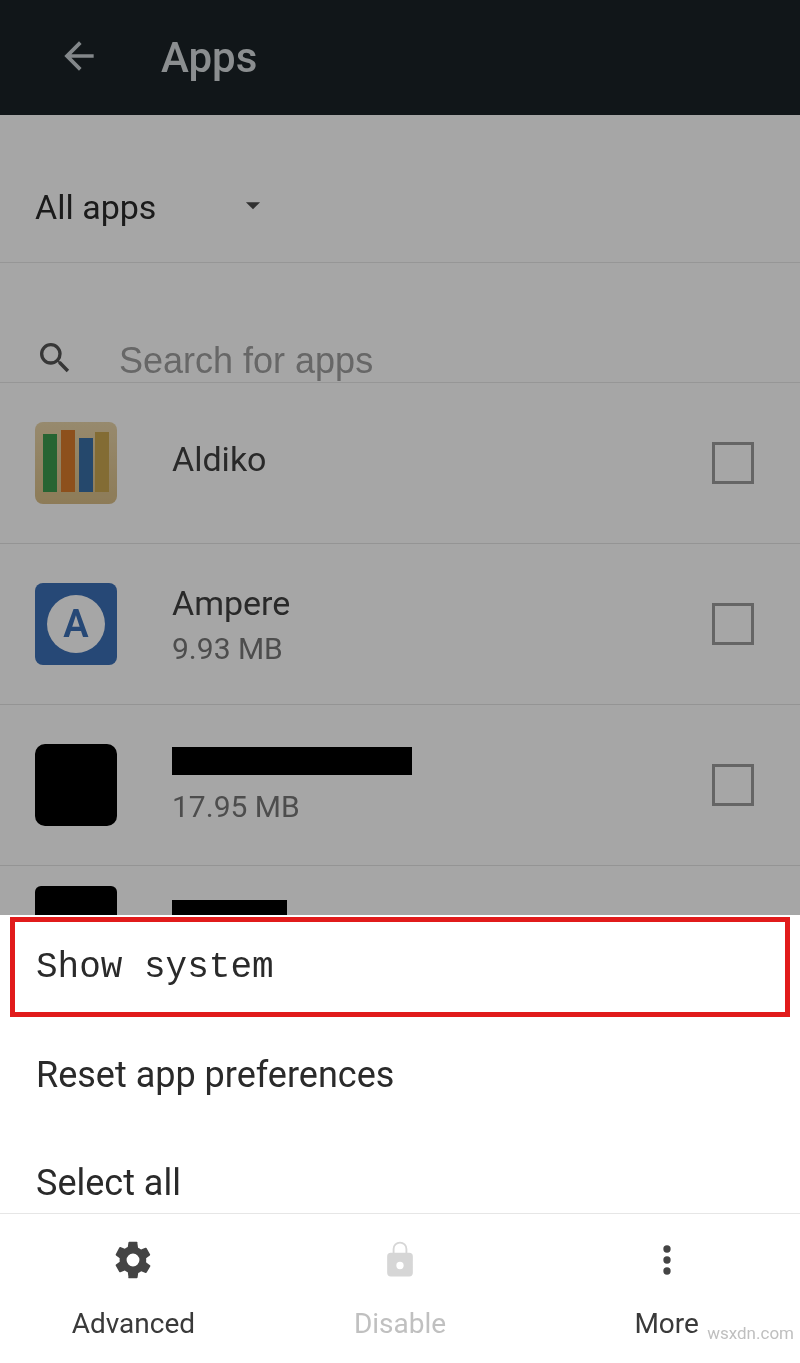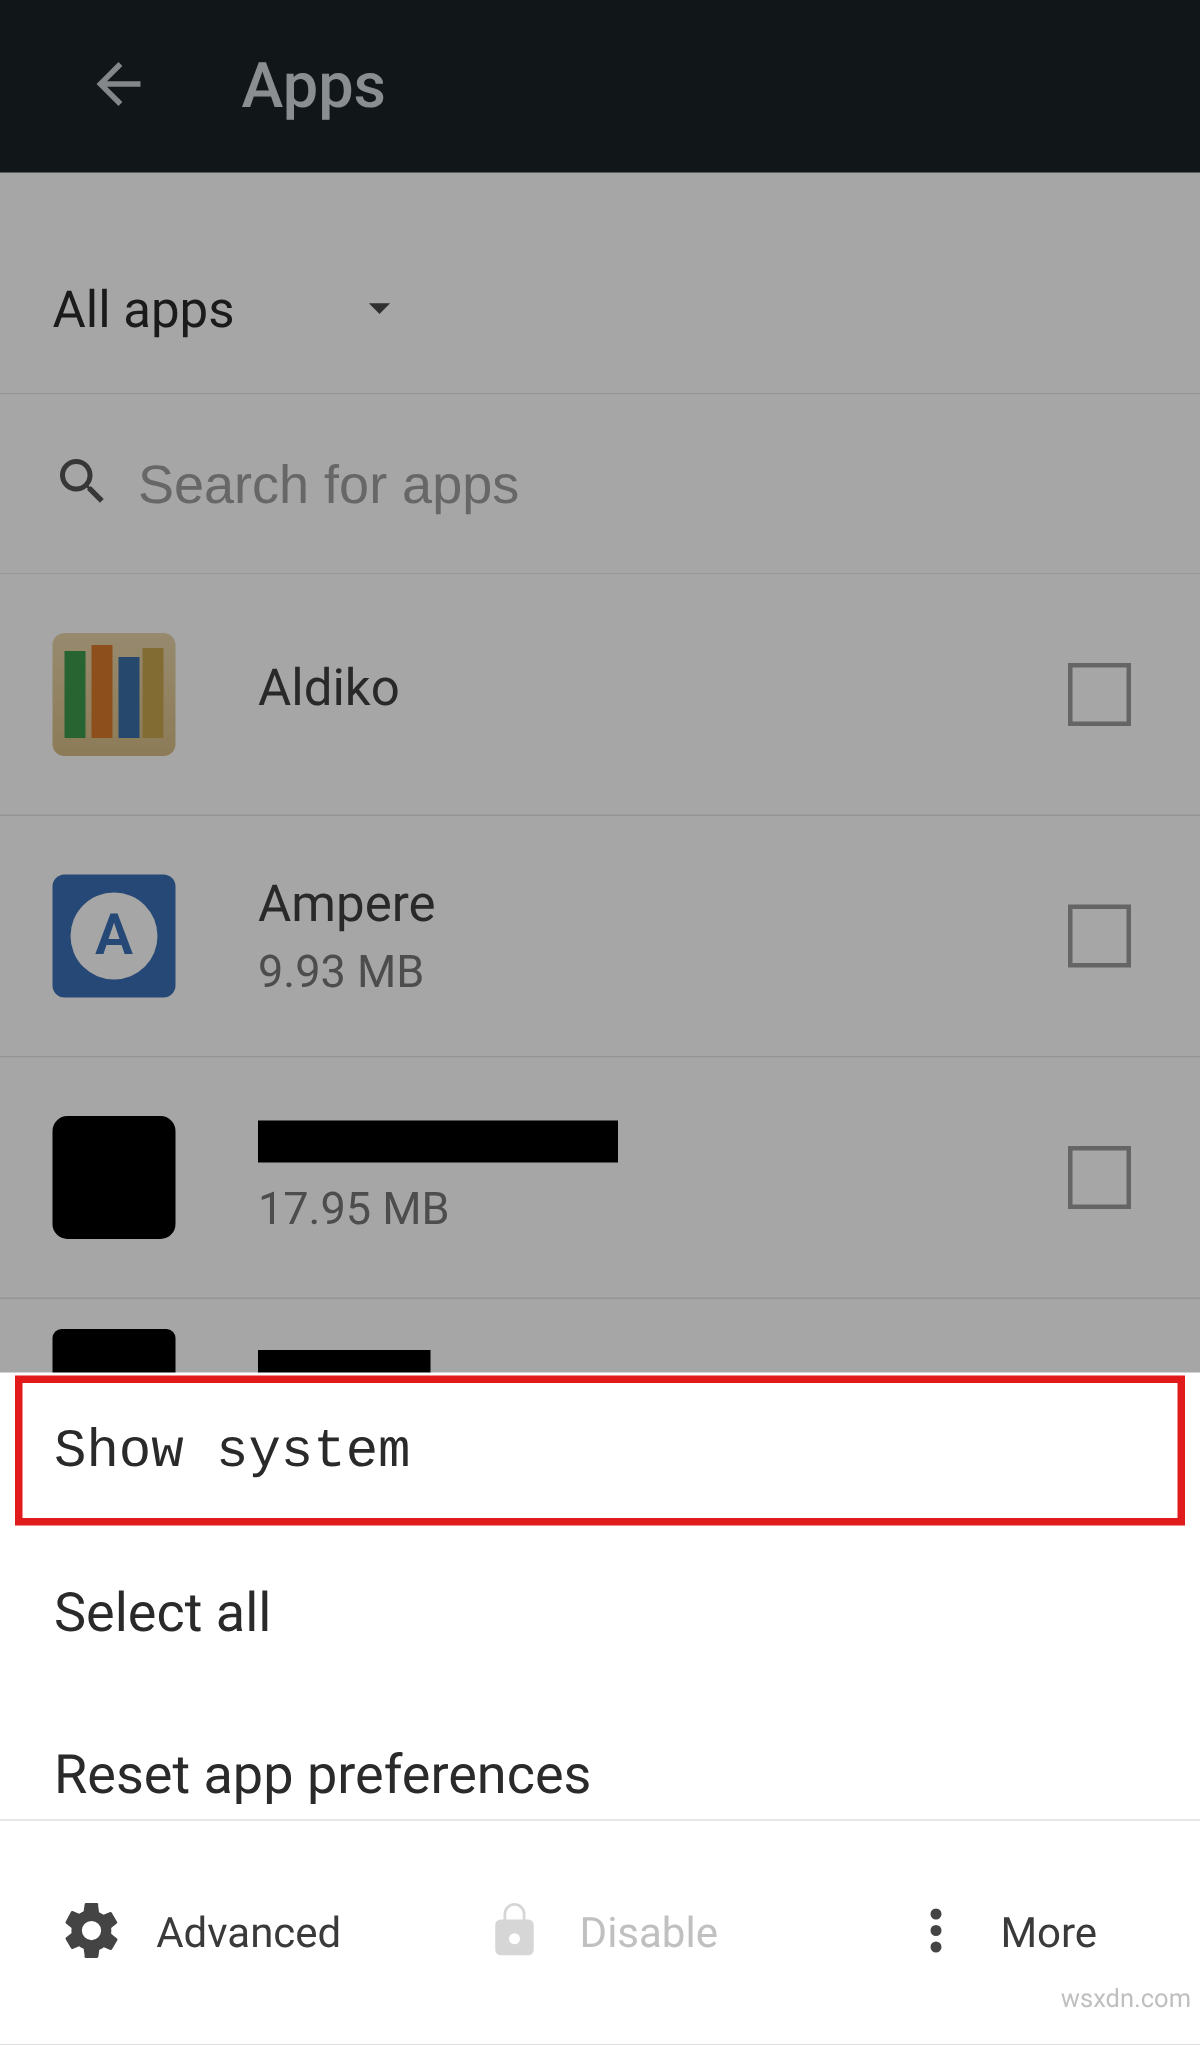--- a/index.html
+++ b/index.html
@@ -8,21 +8,21 @@
   .scrim { position: absolute; inset: 0; background: rgba(0,0,0,0.35); z-index: 5; pointer-events: none; }
   
   .appbar { background: #1b2327; height: 115px; display: flex; align-items: center; padding-left: 57px; gap: 60px; }
   .appbar .back { color: #c9d0d4; }
   .appbar .title { color: #d6dbdd; font-size: 42px; font-weight: 500; }
   
   .filter-row { height: 112px; display: flex; align-items: center; padding-left: 35px; gap: 80px; background: #fff; border-bottom: 1px solid #e6e6e6; margin-top: 36px;}
   .filter-row .lbl { font-size: 34px; color: #2a2a2a; }
   .filter-row .chev { color: #4a4a4a; }
   
-  .search-row { height: 120px; display: flex; align-items: center; padding-left: 35px; gap: 17px; background: #fff; border-bottom: 1px solid #e6e6e6;}
+  .search-row { height: 120px; display: flex; align-items: flex-end; padding-left: 35px; gap: 44px; background: #fff; border-bottom: 1px solid #e6e6e6;}
   .search-row .mag { color: #555; }
   .search-row input { border: none; outline: none; font-size: 36px; color: #9e9e9e; background: transparent; width: 500px; }
   .search-row input::placeholder { color: #9e9e9e; }
   
   .list { background: #fff; }
   .item { height: 161px; display: flex; align-items: center; padding: 0 35px; border-bottom: 1px solid #e3e3e3; gap: 55px; position: relative; background:#fff;}
   .item .icon { width: 82px; height: 82px; border-radius: 8px; flex: 0 0 82px; display:flex; align-items:center; justify-content:center;}
   .item .meta { flex: 1; }
   .item .name { font-size: 34px; color: #404040; margin-bottom: 8px; }
   .item .size { font-size: 30px; color: #777; }
@@ -45,21 +45,21 @@
   .item3 .icon{border-radius:10px;}
   .item4 { height: 100px; border-bottom:none; }
   .item4 .icon{height:60px;border-radius:6px 6px 0 0;}
   .item4 .cb { top: 58px; }
   
   .sheet { position: absolute; left: 0; right: 0; bottom: 150px; top: 915px; background: #fff; z-index: 10; }
   .sheet .opt { height: 108px; display: flex; align-items: center; padding-left: 36px; font-size: 36px; color: #2a2a2a; }
   .sheet .opt.highlight { outline: 5px solid #e11b1b; outline-offset: -3px; margin: 4px 12px 6px 12px; padding-left: 24px; height: 96px; font-family: Liberation Mono, monospace;}
   
   .bottombar { position: absolute; left:0; right:0; bottom:0; height: 150px; background:#fff; border-top:1px solid #e6e6e6; display:flex; z-index:10;}
-  .bottombar .btn { flex:1; display:flex; flex-direction:row; align-items:center; justify-content:center; gap:21px;}
+  .bottombar .btn { flex:1; display:flex; flex-direction:column; align-items:center; justify-content:center; gap:21px;}
   .bottombar .btn .lbl { font-size: 28px; color:#3a3a3a;}
   .bottombar .btn.disabled .lbl { color:#c0c0c0;}
   .bottombar .btn.disabled svg path, .bottombar .btn.disabled svg rect { fill:#d6d6d6;}
   
   .watermark { position:absolute; right:6px; bottom:20px; font-size:17px; color:#bfbfbf; z-index:11;}
 </style>
 </head>
 <body>
 
 <div class="appbar">
@@ -124,22 +124,22 @@
       <div><span class="black-name2"></span></div>
     </div>
     <div class="cb"></div>
   </div>
 </div>
 
 <div class="scrim"></div>
 
 <div class="sheet">
   <div class="opt highlight">Show system</div>
+  <div class="opt">Reset app preferences</div>
   <div class="opt">Select all</div>
-  <div class="opt">Reset app preferences</div>
 </div>
 
 <div class="bottombar">
   <div class="btn">
     <span>
       <svg width="44" height="44" viewBox="0 0 24 24">
           <path fill="#444" d="M19.14 12.94a7.14 7.14 0 000-1.88l2.03-1.58a.5.5 0 00.12-.64l-1.92-3.32a.5.5 0 00-.6-.22l-2.39.96a7.03 7.03 0 00-1.63-.94l-.36-2.54A.5.5 0 0014 2h-4a.5.5 0 00-.49.42l-.36 2.54c-.58.24-1.13.55-1.63.94l-2.39-.96a.5.5 0 00-.6.22L2.61 8.84a.5.5 0 00.12.64l2.03 1.58a7.14 7.14 0 000 1.88l-2.03 1.58a.5.5 0 00-.12.64l1.92 3.32c.13.22.39.31.6.22l2.39-.96c.5.39 1.05.7 1.63.94l.36 2.54A.5.5 0 0010 22h4a.5.5 0 00.49-.42l.36-2.54c.58-.24 1.13-.55 1.63-.94l2.39.96c.21.09.47 0 .6-.22l1.92-3.32a.5.5 0 00-.12-.64l-2.03-1.58zM12 15.5A3.5 3.5 0 1115.5 12 3.5 3.5 0 0112 15.5z"></path>
         </svg>
     </span>
     <span class="lbl">Advanced</span>

